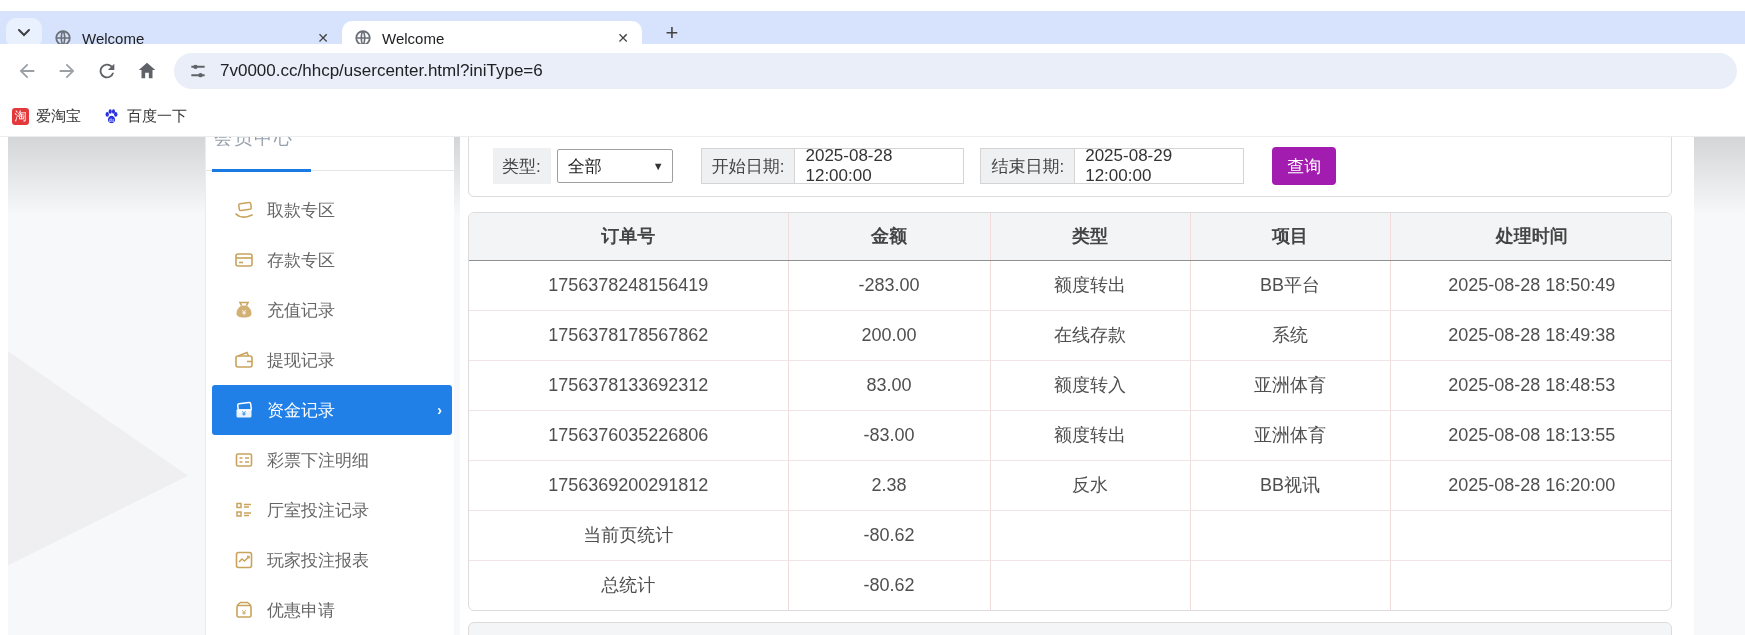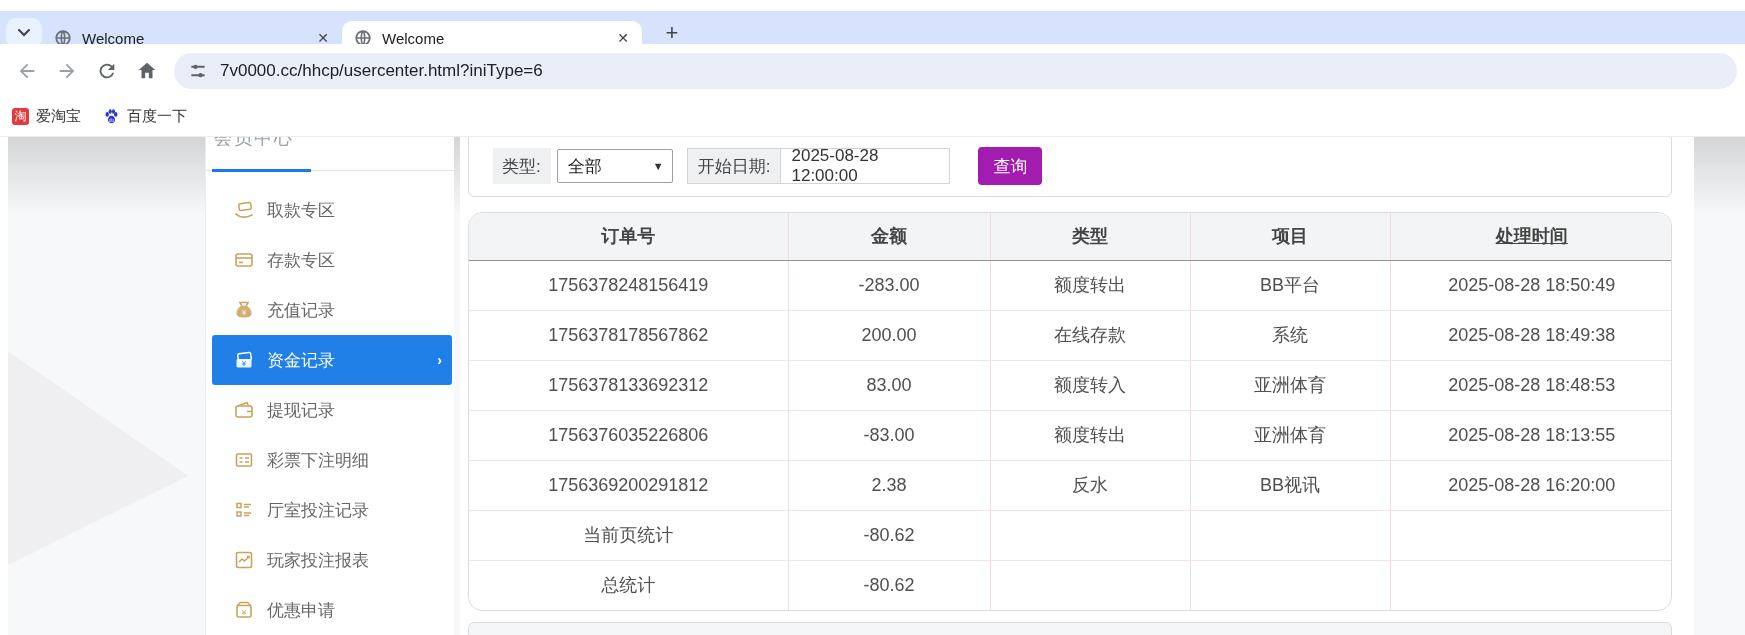--- a/index.html
+++ b/index.html
@@ -46,35 +46,35 @@
   .menu-item .mi-icon { width:20px; height:20px; margin-right:13px; color:#c9a35c; flex:0 0 auto; }
   .menu-item.active { background:#2080e8; color:#fff; margin-left:6px; width:240px; padding-left:22px; border-radius:3px; }
   .menu-item.active .mi-icon { color:#fff; }
   .menu-item .mi-chevron { position:absolute; right:10px; color:#fff; font-size:14px; font-weight:bold; }
 
   
   .filter-panel { position:absolute; left:460px; top:-26px; width:1204px; height:86px; background:#fff; border:1px solid #dcdcdc; border-radius:6px; display:flex; align-items:flex-end; padding:0 0 11px 24px; }
   .filter-row { display:flex; align-items:center; }
   .addon { height:36px; display:flex; align-items:center; padding:0 10px; background:#eef0f2; border:1px solid #d4d4d4; color:#444; font-size:17px; }
   .addon.standalone { border:none; background:#eef0f2; margin-right:6px;padding-left:9px; }
-  .f-select { width:116px; height:34px; border:1px solid #9f9f9f; border-radius:2px; background:#fff; display:flex; align-items:center; justify-content:space-between; padding:0 8px 0 10px; font-size:17px; color:#222; margin-right:14px; cursor:pointer; }
+  .f-select { width:116px; height:34px; border:1px solid #9f9f9f; border-radius:2px; background:#fff; display:flex; align-items:center; justify-content:space-between; padding:0 8px 0 10px; font-size:17px; color:#222; margin-right:28px; cursor:pointer; }
   .f-select .sel-chev { font-size:11px; color:#333; }
   .input-group { display:flex; align-items:stretch; margin-right:16px; }
   .input-group .addon { border-right:none; }
   .f-input { width:170px; height:36px; border:1px solid #d4d4d4; background:#fff; display:flex; align-items:center; padding:16px 10px; font-size:17px; color:#333; }
   .search-btn { width:64px; height:38px; margin-left:12px; background:#a21caf; color:#fff; border:none; border-radius:4px; font-size:17px; cursor:pointer; font-family:inherit; }
 
   
-  .table-panel { position:absolute; left:460px; top:75px; width:1204px; height:399px; background:#fff; border:1px solid #dcdcdc; border-radius:14px; overflow:hidden; }
+  .table-panel { position:absolute; left:460px; top:75px; width:1204px; height:399px; background:#fff; border:1px solid #dcdcdc; border-radius:6px; overflow:hidden; }
   table.records { width:100%; border-collapse:collapse; table-layout:fixed; }
   table.records col.c0 { width:319px; } table.records col.c1 { width:202px; }
   table.records col.c2 { width:200px; } table.records col.c3 { width:200px; }
   table.records col.c4 { width:283px; }
   table.records th { height:47px; background:#f2f4f5; font-size:18px; font-weight:bold; color:#444; border-bottom:1px solid #909090; border-right:1px solid #f0dcdc; text-align:center; }
-  table.records th:last-child { border-right:none;text-decoration:underline; }
+  table.records th:last-child { border-right:none; }
   table.records td { height:50px; font-size:18px; color:#4f4f4f; text-align:center; border-right:1px solid #f0dcdc; border-bottom:1px solid #f2e4e4; }
   table.records td:last-child { border-right:none; }
   table.records tr:last-child td { border-bottom:none; }
 
   
   .pager-panel { position:absolute; left:460px; top:485px; width:1204px; height:60px; background:#f4f5f6; border:1px solid #dcdcdc; border-radius:6px 6px 0 0; }
 </style>
 </head>
 <body>
 
@@ -187,37 +187,37 @@
 
       <div class="menu-item">
         <svg class="mi-icon" viewBox="0 0 20 20">
             <path d="M7.5 5.5L6 2.5h8l-1.5 3" fill="none" stroke="currentColor" stroke-width="1.6"></path>
             <path d="M7.5 5.5c-4 2.5-5 5.5-5 8 0 2.8 2.5 4 7.5 4s7.5-1.2 7.5-4c0-2.5-1-5.5-5-8z" fill="currentColor" opacity="0.85"></path>
             <text x="10" y="14.5" font-size="7.5" fill="#fff" text-anchor="middle" font-family="'Liberation Sans',sans-serif">¥</text>
           </svg>
         <span>充值记录</span>
       </div>
 
+      <div class="menu-item">
+        <svg class="mi-icon" viewBox="0 0 20 20">
+            <rect x="2" y="6" width="16" height="11" rx="2" fill="none" stroke="currentColor" stroke-width="1.6"></rect>
+            <path d="M4 6l9-3.5 1.5 3.5" fill="none" stroke="currentColor" stroke-width="1.5"></path>
+            <path d="M13 11.5h5" stroke="currentColor" stroke-width="1.6"></path>
+          </svg>
+        <span>提现记录</span>
+      </div>
+
       <div class="menu-item active">
         <svg class="mi-icon" viewBox="0 0 20 20">
             <rect x="4" y="3" width="13" height="8" rx="1.5" transform="rotate(-7 10.5 7)" fill="none" stroke="currentColor" stroke-width="1.5"></rect>
             <rect x="2.5" y="9" width="15" height="8.5" rx="1.5" fill="currentColor" opacity="0.9"></rect>
             <text x="10" y="16" font-size="7" fill="#2080e8" text-anchor="middle" font-family="'Liberation Sans',sans-serif">¥</text>
           </svg>
         <span>资金记录</span>
         <span class="mi-chevron">›</span>
-      </div>
-
-      <div class="menu-item">
-        <svg class="mi-icon" viewBox="0 0 20 20">
-            <rect x="2" y="6" width="16" height="11" rx="2" fill="none" stroke="currentColor" stroke-width="1.6"></rect>
-            <path d="M4 6l9-3.5 1.5 3.5" fill="none" stroke="currentColor" stroke-width="1.5"></path>
-            <path d="M13 11.5h5" stroke="currentColor" stroke-width="1.6"></path>
-          </svg>
-        <span>提现记录</span>
       </div>
 
       <div class="menu-item">
         <svg class="mi-icon" viewBox="0 0 20 20">
             <rect x="2.5" y="4" width="15" height="12" rx="1.5" fill="none" stroke="currentColor" stroke-width="1.6"></rect>
             <path d="M5.5 8h3M5.5 12h3M11 8h4M11 12h4" stroke="currentColor" stroke-width="1.4"></path>
           </svg>
         <span>彩票下注明细</span>
       </div>
 
@@ -254,20 +254,24 @@
   <div class="filter-panel">
     <div class="filter-row">
       <span class="addon standalone">类型:</span>
       <div class="f-select">
         <span>全部</span>
         <span class="sel-chev">▼</span>
       </div>
       <div class="input-group">
         <span class="addon">开始日期:</span>
         <div class="f-input">2025-08-28 12:00:00</div>
+      </div>
+      <div class="input-group">
+        <span class="addon">结束日期:</span>
+        <div class="f-input">2025-08-29 12:00:00</div>
       </div>
       <button class="search-btn">查询</button>
     </div>
   </div>
 
   <div class="table-panel">
     <table class="records">
       <colgroup>
           <col class="c0">
           <col class="c1">
@@ -304,21 +308,21 @@
           <td>83.00</td>
           <td>额度转入</td>
           <td>亚洲体育</td>
           <td>2025-08-28 18:48:53</td>
         </tr>
         <tr>
           <td>1756376035226806</td>
           <td>-83.00</td>
           <td>额度转出</td>
           <td>亚洲体育</td>
-          <td>2025-08-28 18:13:55</td>
+          <td>2025-08-08 18:13:55</td>
         </tr>
         <tr>
           <td>1756369200291812</td>
           <td>2.38</td>
           <td>反水</td>
           <td>BB视讯</td>
           <td>2025-08-28 16:20:00</td>
         </tr>
         <tr>
           <td>当前页统计</td>

